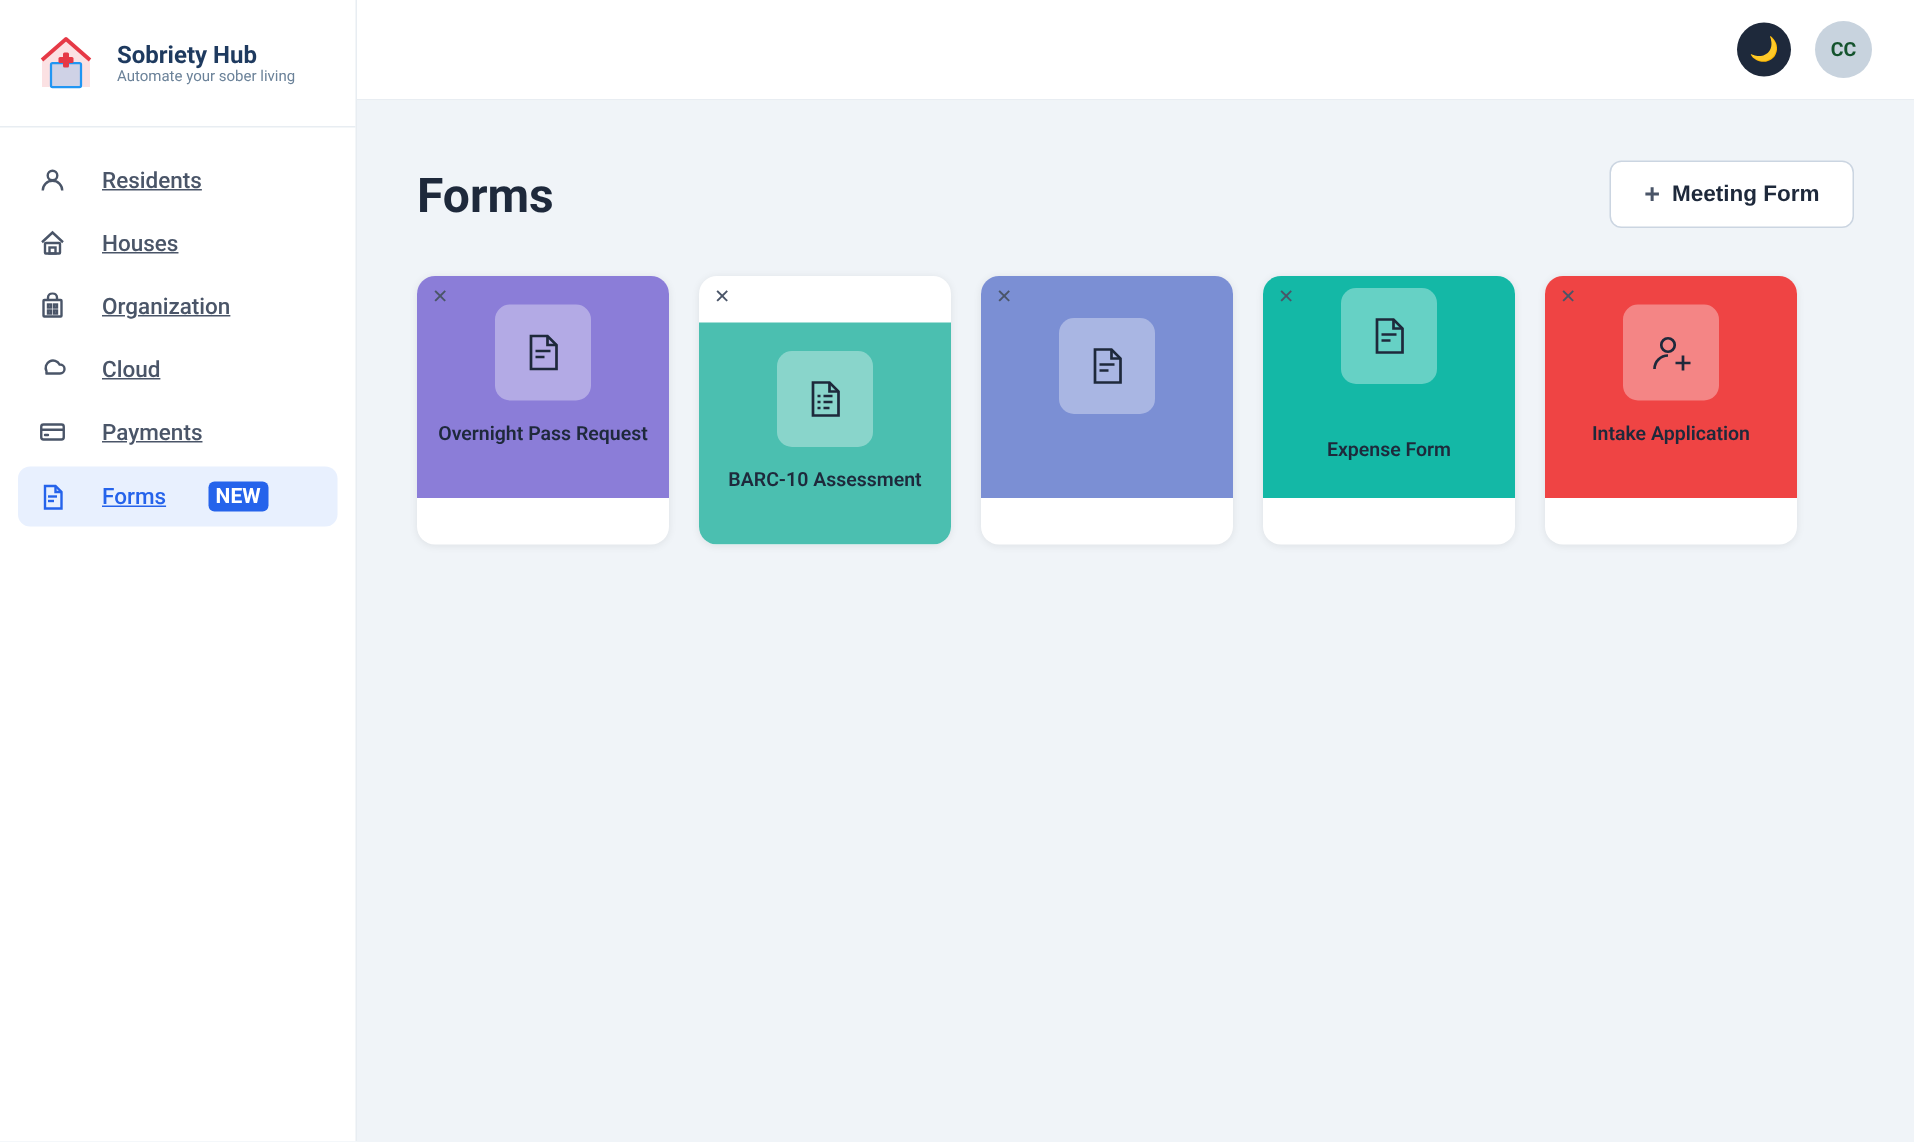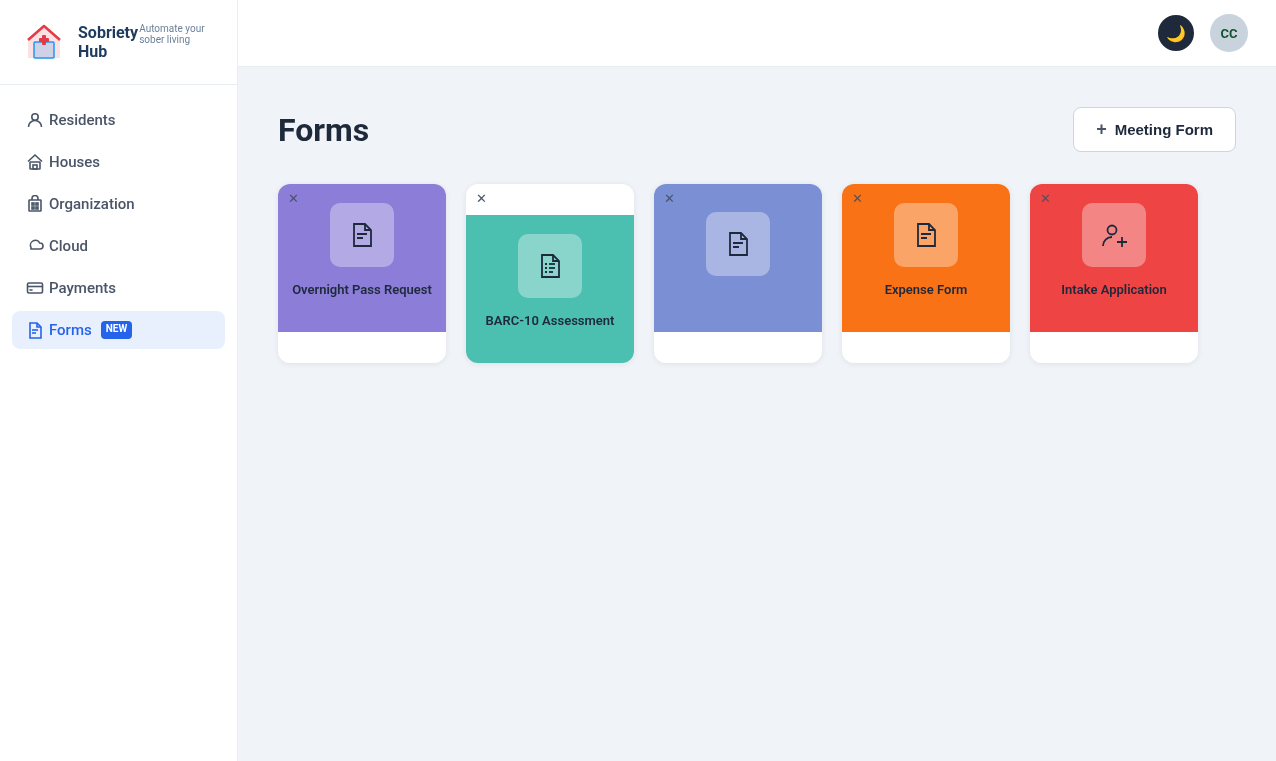--- a/index.html
+++ b/index.html
@@ -28,62 +28,64 @@
       padding: 18px 20px;
       border-bottom: 1px solid #e8edf2;
     }
     .logo-icon {
       width: 48px;
       height: 48px;
       flex-shrink: 0;
     }
     .logo-text-wrapper {
       display: flex;
-      flex-direction: row;
+      flex-direction: column;
     }
     .logo-title {
       font-size: 16px;
       font-weight: 700;
       color: #1e3a5f;
     }
     .logo-subtitle {
       font-size: 10px;
       color: #6b8299;
     }
     .sidebar-nav {
       display: flex;
       flex-direction: column;
       padding: 16px 12px;
       gap: 4px;
     }
     .nav-item {
       display: flex;
-      gap: 5px;
+      align-items: center;
+      gap: 24px;
       padding: 10px 14px;
       border-radius: 8px;
       cursor: pointer;
       color: #4a5568;
       font-size: 15px;
       font-weight: 500;
       transition: background 0.15s;
+      text-decoration: underline;
     }
     .nav-item.active {
       background: #e8f0fe;
       color: #2563eb;
     }
     .nav-item .nav-icon {
       width: 18px;
       height: 18px;
       display: flex;
       align-items: center;
       justify-content: center;
       color: inherit;
     }
     .nav-badge {
-      font-size: 10px;
+      font-size: 14px;
       font-weight: 700;
       background: #2563eb;
       color: white;
       padding: 2px 5px;
       border-radius: 4px;
       margin-left: 4px;
       text-transform: uppercase;
     }
 
     
@@ -220,21 +222,21 @@
       font-weight: 600;
       text-align: center;
       color: #1e293b;
       line-height: 1.4;
     }
 
     
     .card-purple { background: #8b7dd8; }
     .card-teal { background: #4bbfb0; margin-top: 31px; }
     .card-blue-purple { background: #7b8fd4; }
-    .card-yellow { background: #f97316; }
+    .card-yellow { background: #14b8a6; justify-content: space-between; }
     .card-green { background: #ef4444; }
     .card-purple .form-card-name,
     .card-teal .form-card-name,
     .card-blue-purple .form-card-name,
     .card-yellow .form-card-name,
     .card-green .form-card-name { color: #1e293b; }
   </style>
 </head>
 <body>
 

